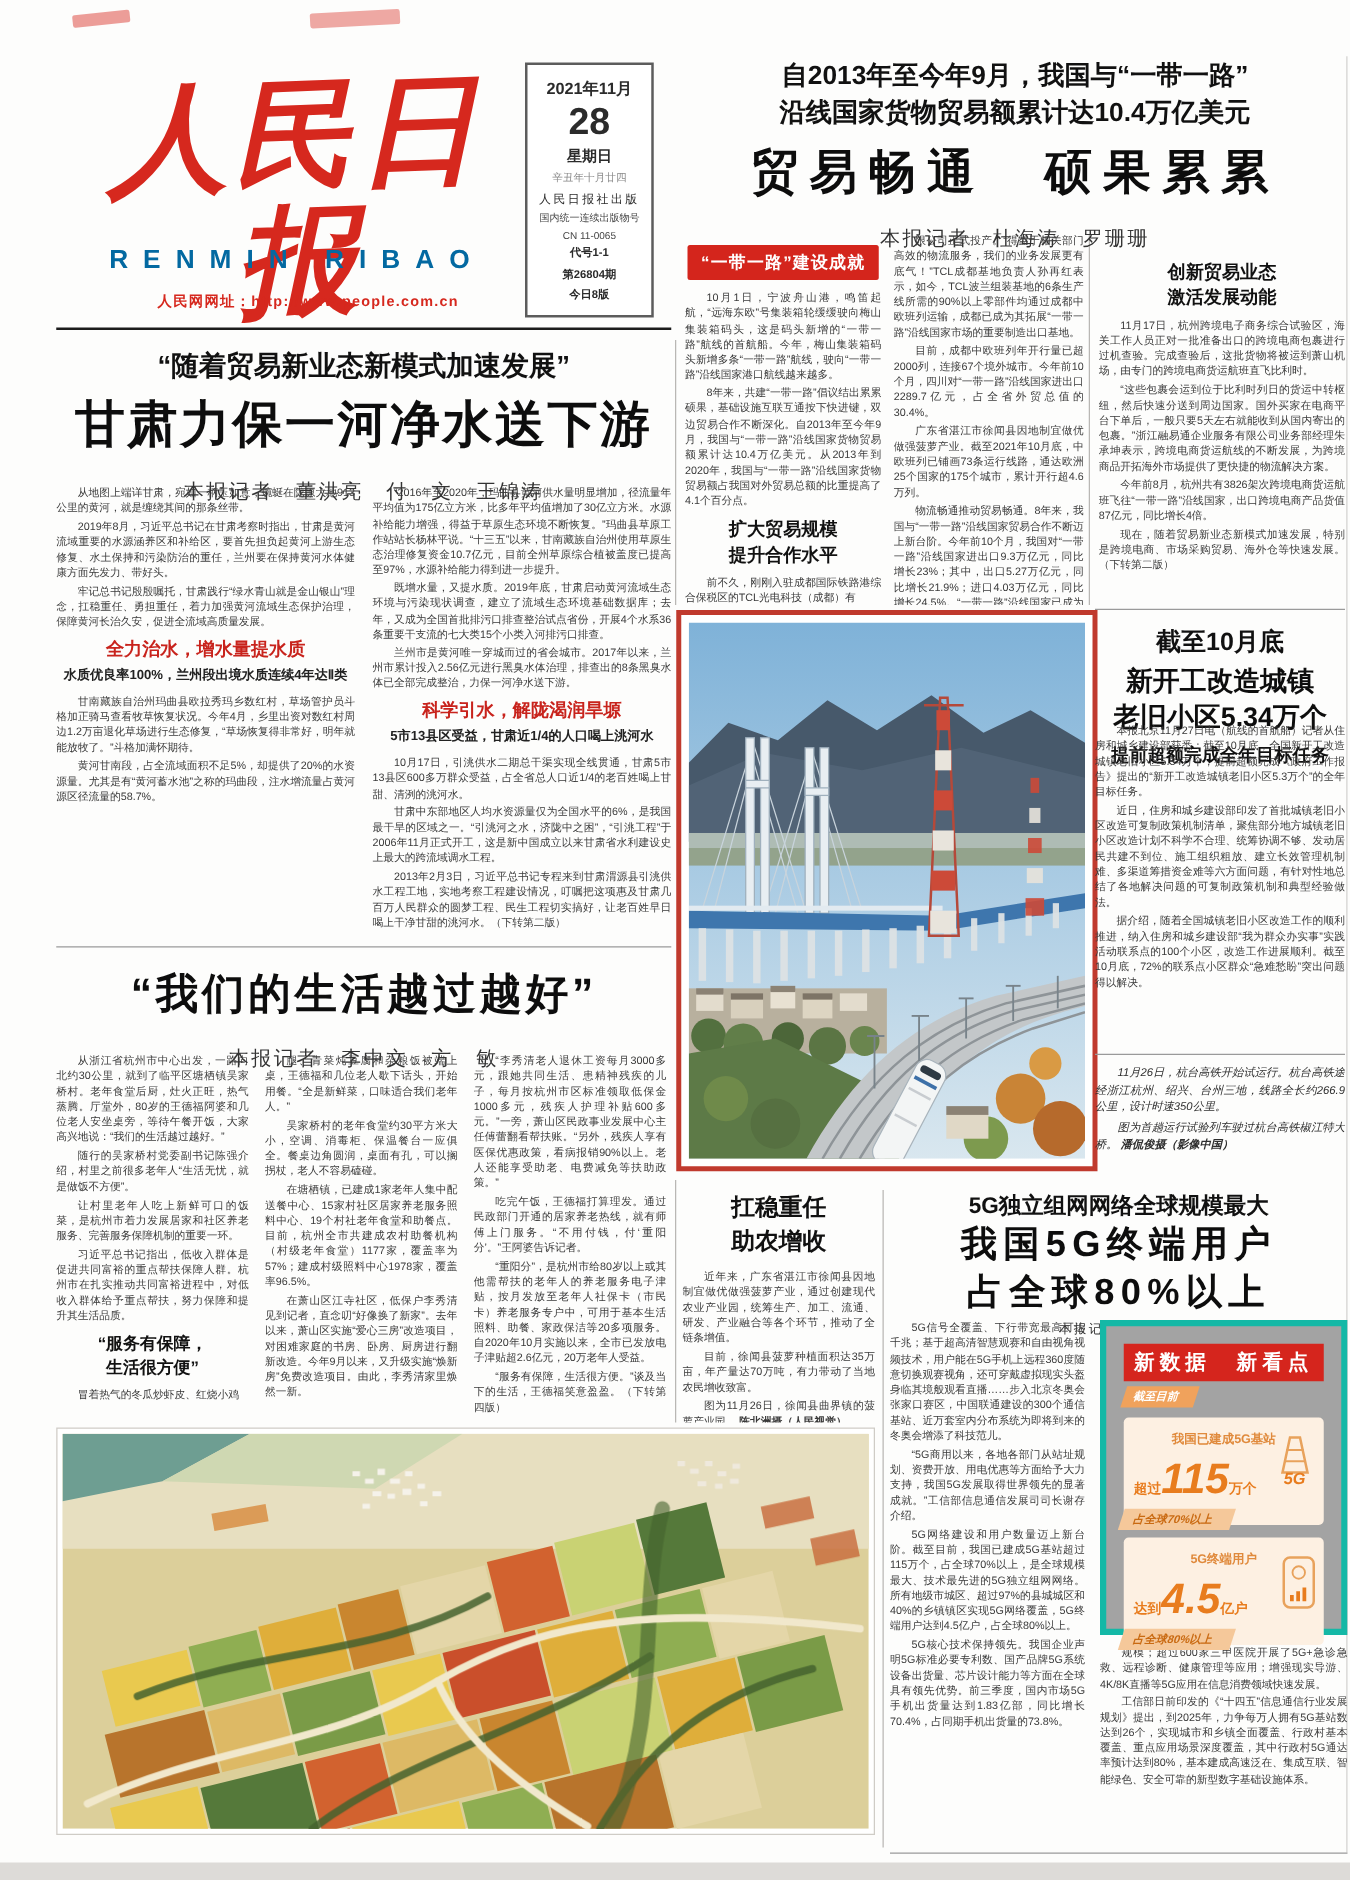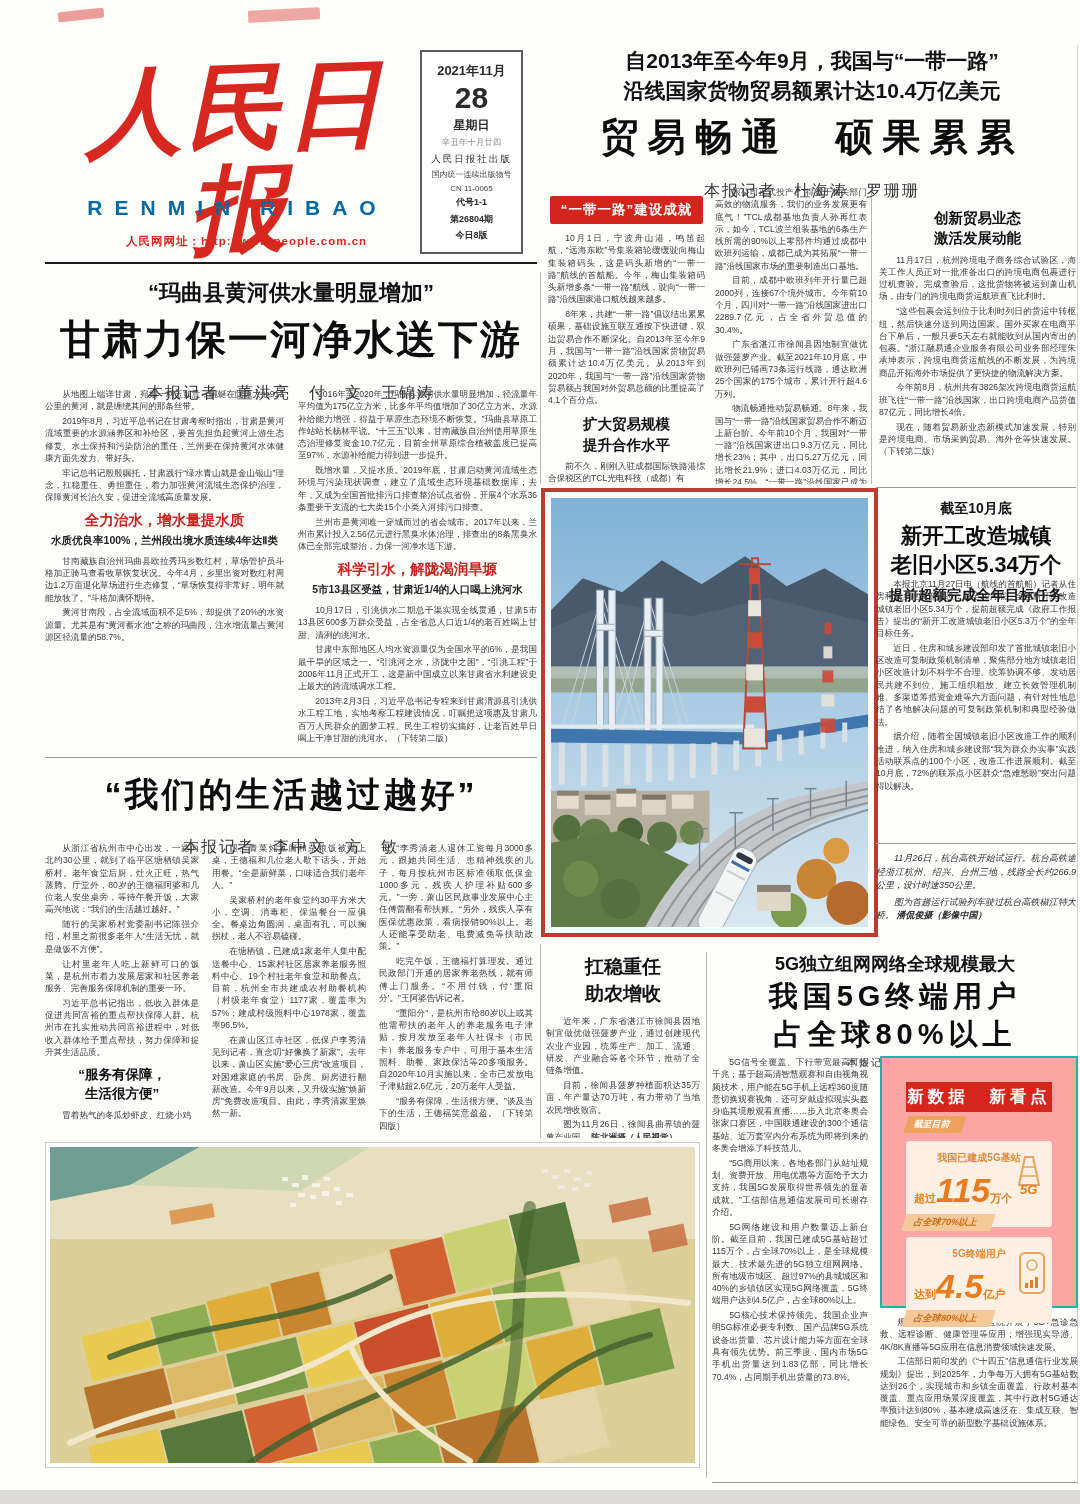--- a/index.html
+++ b/index.html
@@ -39,21 +39,21 @@
   .deck{font-weight:bold;font-size:10.5px;text-align:center;line-height:1.5;margin:0 0 6px;color:#222;}
   .subhead-blk{font-weight:bold;font-size:14.5px;text-align:center;line-height:1.4;margin:8px 0 5px;color:#111;}
   .badge{background:#d4251c;color:#fff;font-weight:bold;font-size:13.5px;text-align:center;
          padding:5px 2px;border-radius:2px;margin:10px 2px 8px;letter-spacing:1px;}
   .cap{font-size:9px;line-height:1.5;color:#2e2e2e;text-align:justify;text-indent:2em;margin:0 0 3px;}
   .credit{font-weight:bold;white-space:nowrap;}
   
   .redframe{border:4px solid #c03a2e;background:#fff;padding:6px;box-sizing:border-box;}
   .grayframe{border:1px solid #cfccc6;background:#fff;padding:4px;box-sizing:border-box;}
   
-  .infog{background:#fca5a5;border:2px solid #14b8a6;padding:24px;box-sizing:border-box;}
+  .infog{background:#a3a3a3;border:5px solid #14b8a6;padding:14px;box-sizing:border-box;}
   .infog-banner{background:#d5251d;color:#fff;font-weight:bold;font-size:16.5px;text-align:center;
                 letter-spacing:4px;padding:4px 0;}
   .infog-tab{background:#f0a25c;color:#fff;font-size:9px;font-weight:bold;display:inline-block;
              padding:2px 14px 2px 8px;transform:skewX(-18deg);margin:4px 0 8px;}
   .stat{position:relative;background:#fdf0e2;border-radius:4px;margin-bottom:10px;padding:10px 8px 0;height:86px;box-sizing:border-box;}
   .stat-label{color:#e08a3c;font-size:10px;font-weight:bold;text-align:center;}
   .stat-value{color:#e87c1e;font-size:11px;font-weight:bold;margin-top:6px;}
   .sv-num{font-size:34px;font-style:italic;}
   .stat-strip{position:absolute;left:-2px;bottom:-4px;background:#f5c89a;color:#c96a12;font-size:9px;
               font-weight:bold;padding:2px 16px 2px 10px;transform:skewX(-18deg);}
@@ -123,21 +123,21 @@
         <div>激活发展动能</div>
       </div>
       <p>11月17日，杭州跨境电子商务综合试验区，海关工作人员正对一批准备出口的跨境电商包裹进行过机查验。完成查验后，这批货物将被运到萧山机场，由专门的跨境电商货运航班直飞比利时。</p>
       <p>“这些包裹会运到位于比利时列日的货运中转枢纽，然后快速分送到周边国家。国外买家在电商平台下单后，一般只要5天左右就能收到从国内寄出的包裹。”浙江融易通企业服务有限公司业务部经理朱承坤表示，跨境电商货运航线的不断发展，为跨境商品开拓海外市场提供了更快捷的物流解决方案。</p>
       <p>今年前8月，杭州共有3826架次跨境电商货运航班飞往“一带一路”沿线国家，出口跨境电商产品货值87亿元，同比增长4倍。</p>
       <p>现在，随着贸易新业态新模式加速发展，特别是跨境电商、市场采购贸易、海外仓等快速发展。（下转第二版）</p>
     </div>
   </div>
   <div class="abs hrule-thin" style="left:876px;top:487px;width:200px;"></div>
 
-  <div class="abs ctr kicker" style="left:45px;top:278px;width:492px;font-size:22px;">“玛曲县黄河供水量明显增加”</div>
+  <div class="abs ctr kicker" style="left:45px;top:278px;width:492px;font-size:22px;">“随着贸易新业态新模式加速发展”</div>
   <div class="abs ctr headline" style="left:45px;top:312px;width:492px;font-size:40px;letter-spacing:2px;">甘肃力保一河净水送下游</div>
   <div class="abs ctr byline" style="left:45px;top:366px;width:492px;">本报记者　董洪亮　付　文　王锦涛</div>
 
   <div class="abs cols bodytext" style="left:45px;top:388px;width:492px;height:364px;">
     <div class="col" style="width:239px;margin-right:14px;">
       <p>从地图上端详甘肃，宛如一柄玉如意，蜿蜒在陇原大地913公里的黄河，就是缠绕其间的那条丝带。</p>
       <p>2019年8月，习近平总书记在甘肃考察时指出，甘肃是黄河流域重要的水源涵养区和补给区，要首先担负起黄河上游生态修复、水土保持和污染防治的重任，兰州要在保持黄河水体健康方面先发力、带好头。</p>
       <p>牢记总书记殷殷嘱托，甘肃践行“绿水青山就是金山银山”理念，扛稳重任、勇担重任，着力加强黄河流域生态保护治理，保障黄河长治久安，促进全流域高质量发展。</p>
       <div class="subhead-red">全力治水，增水量提水质</div>
       <div class="deck">水质优良率100%，兰州段出境水质连续4年达Ⅱ类</div>
@@ -308,21 +308,21 @@
       <circle cx="268" cy="380" r="20" fill="#c98436"></circle>
         <circle cx="300" cy="404" r="22" fill="#b66a2c"></circle>
       <circle cx="240" cy="412" r="18" fill="#7d9a4e"></circle>
         <circle cx="288" cy="352" r="13" fill="#d99a44"></circle>
       <rect x="208" y="392" width="34" height="20" fill="#e0d8c6"></rect>
         <rect x="208" y="386" width="34" height="7" fill="#8b8274"></rect>
     </svg>
   </div>
 
   <div class="abs ctr" style="left:876px;top:500px;width:200px;">
-    <div class="kicker" style="font-size:14px;">截至10月底</div>
+    <div class="kicker" style="font-size:20px;">截至10月底</div>
     <div class="headline" style="font-size:21.5px;line-height:1.35;margin-top:4px;">
       <div>新开工改造城镇</div>
       <div>老旧小区5.34万个</div>
     </div>
     <div class="kicker" style="font-size:14.5px;margin-top:6px;">提前超额完成全年目标任务</div>
   </div>
   <div class="abs bodytext" style="left:876px;top:578px;width:200px;height:260px;overflow:hidden;">
     <p>本报北京11月27日电（航线的首航船）记者从住房和城乡建设部获悉：截至10月底，全国新开工改造城镇老旧小区5.34万个，提前超额完成《政府工作报告》提出的“新开工改造城镇老旧小区5.3万个”的全年目标任务。</p>
     <p>近日，住房和城乡建设部印发了首批城镇老旧小区改造可复制政策机制清单，聚焦部分地方城镇老旧小区改造计划不科学不合理、统筹协调不够、发动居民共建不到位、施工组织粗放、建立长效管理机制难、多渠道筹措资金难等六方面问题，有针对性地总结了各地解决问题的可复制政策机制和典型经验做法。</p>
     <p>据介绍，随着全国城镇老旧小区改造工作的顺利推进，纳入住房和城乡建设部“我为群众办实事”实践活动联系点的100个小区，改造工作进展顺利。截至10月底，72%的联系点小区群众“急难愁盼”突出问题得以解决。</p>

